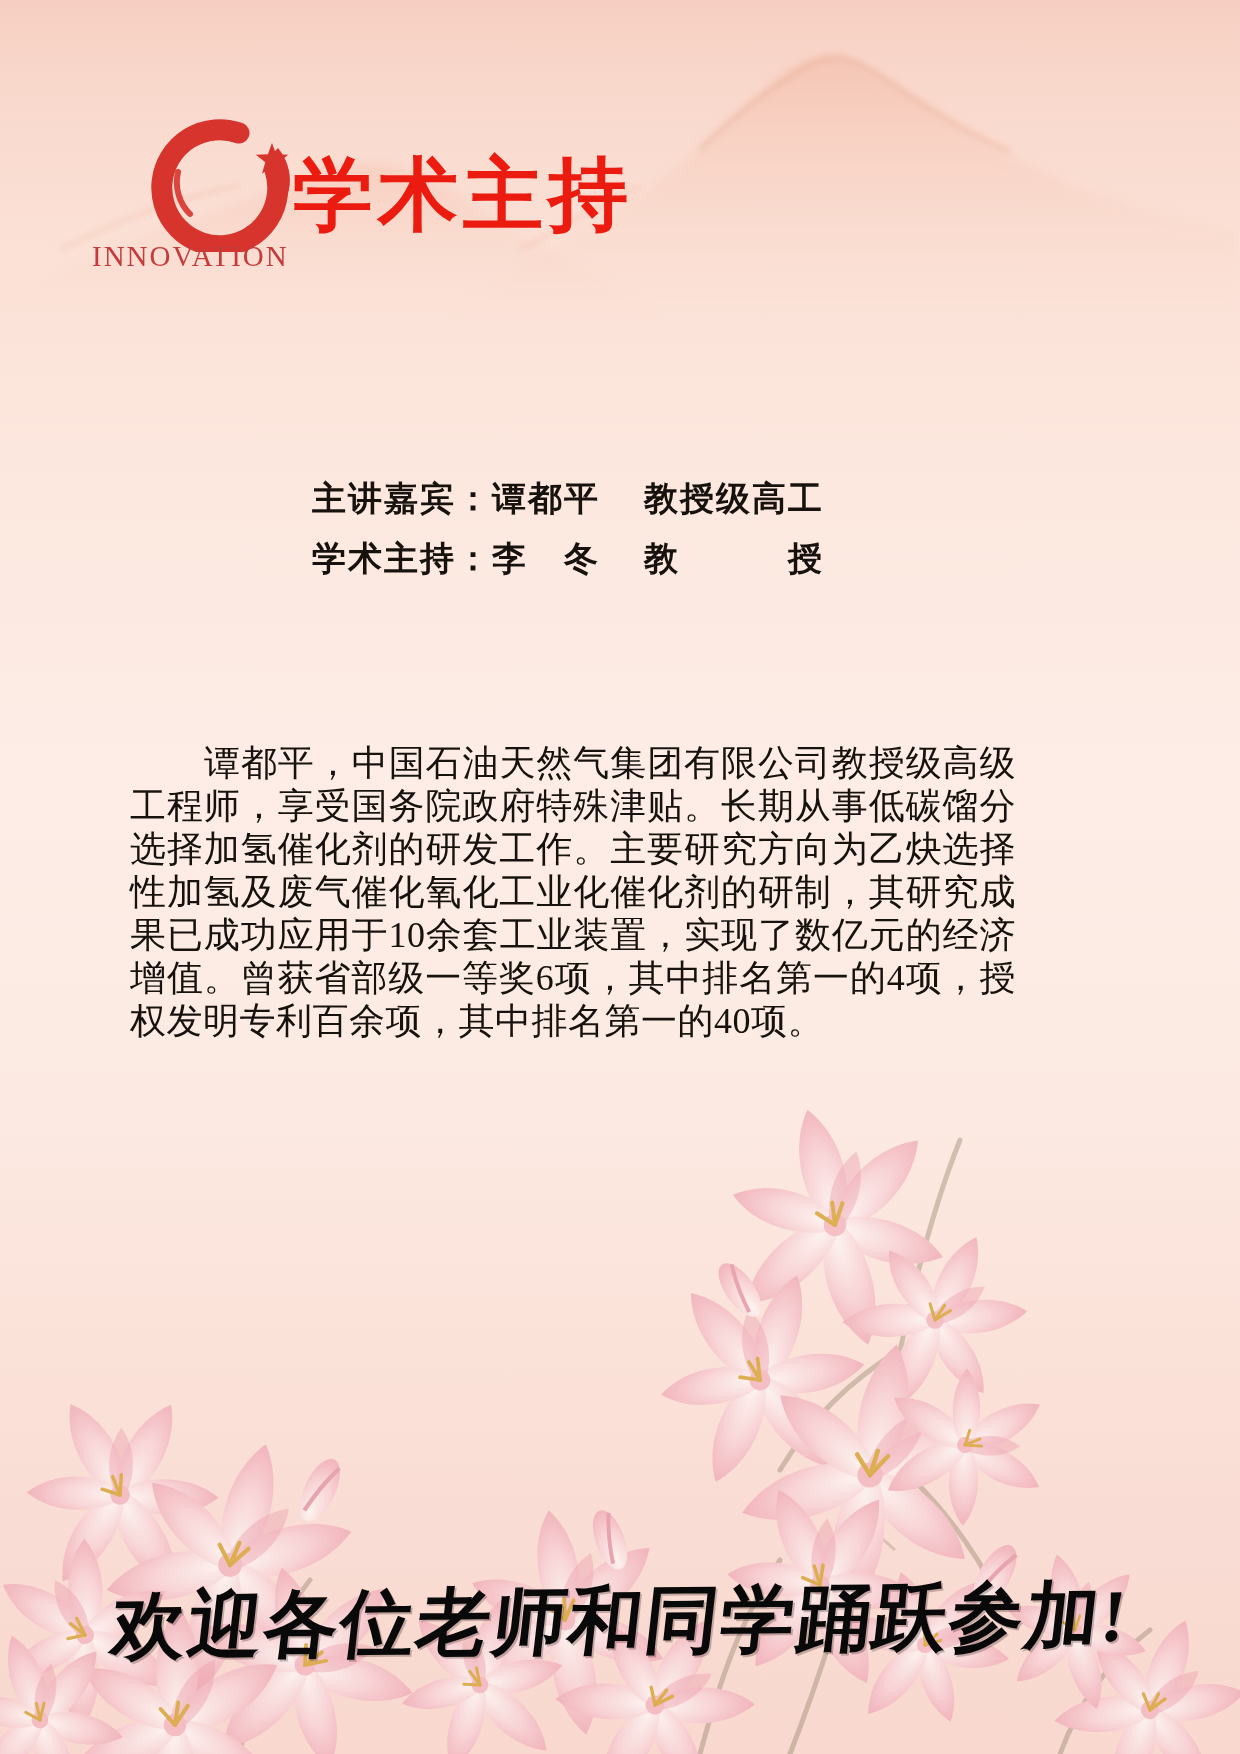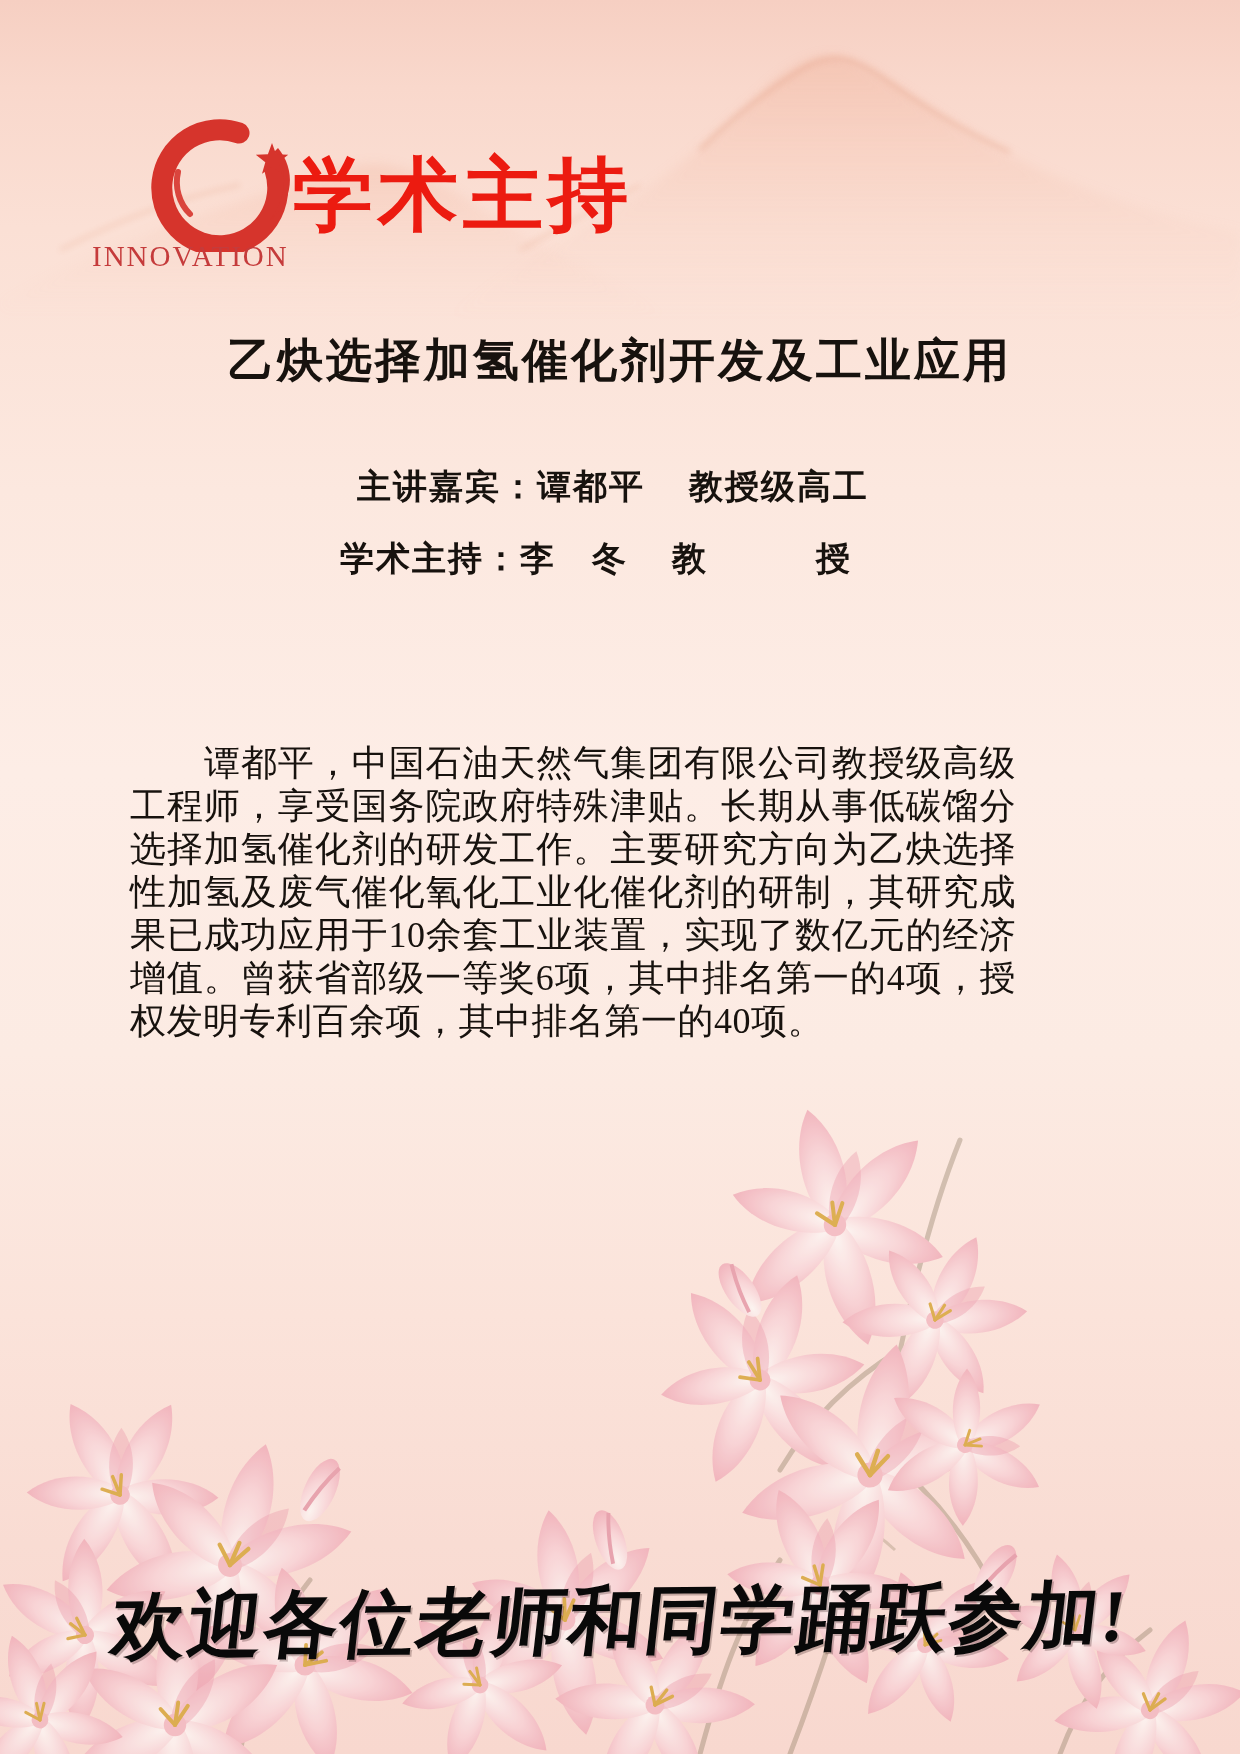--- a/index.html
+++ b/index.html
@@ -24,22 +24,22 @@
   #lecture-no{left:646px;top:166px;color:#ec1b10;
     font-weight:900;font-size:56px;letter-spacing:2px;}
 
   
   #lecture-title{left:0;top:330px;width:1240px;text-align:center;
     color:#17120e;font-weight:900;font-size:46px;letter-spacing:3px;}
 
   
   .speaker-row{left:312px;height:60px;font-size:34px;font-weight:bold;
     color:#17120e;letter-spacing:2px;white-space:nowrap;}
-  #speaker-1{top:464px;margin-left:45px;}
-  #speaker-2{top:536px;margin-left:28px;}
+  #speaker-1{top:476px;}
+  #speaker-2{top:536px;}
   .speaker-title{margin-left:44px;}
 
   
   #bio{left:130px;top:706px;width:886px;color:#17120e;
     font-size:36px;line-height:43px;letter-spacing:0.5px;
     text-align:justify;text-align-last:left;text-indent:74px;}
 
   
   #details{left:258px;top:1266px;font-size:34px;font-weight:bold;
     color:#17120e;letter-spacing:1px;}
@@ -150,21 +150,20 @@
   <svg id="logo-wrap" class="abs txt" width="180" height="150" viewBox="0 0 180 150">
     <path d="M 101,23 A 58,58 0 1 0 137,60" fill="none" stroke="#d6342c" stroke-width="21" stroke-linecap="round" transform="translate(0,8)"></path>
     <path d="M 52,112 A 45,45 0 0 1 40,70" fill="none" stroke="#d6342c" stroke-width="6" stroke-linecap="round" opacity="0.9"></path>
     <path d="M 140,46 C 158,68 156,98 132,118 C 149,96 151,68 136,50 Z" fill="#d6342c"></path>
     <polygon fill="#d6342c" points="117.8,52.7 129.9,52.3 134,41 138.1,52.3 150.2,52.7 140.7,60.2 144,71.8 134,65 124,71.8 127.3,60.2"></polygon>
   </svg>
   <div id="brand-text" class="abs txt">INNOVATION</div>
 
   <div id="forum-name" class="abs txt">学术主持</div>
 
-  <div id="lecture-title" class="abs txt">乙炔选择加氢催化剂开发及工业应用</div>
 
   <div id="speaker-1" class="abs txt speaker-row">
     <span>主讲嘉宾：</span><span>谭都平</span><span class="speaker-title">教授级高工</span>
   </div>
   <div id="speaker-2" class="abs txt speaker-row">
     <span>学术主持：</span><span>李　冬</span><span class="speaker-title">教　　　授</span>
   </div>
 
   <p id="bio" class="abs txt">谭都平，中国石油天然气集团有限公司教授级高级工程师，享受国务院政府特殊津贴。长期从事低碳馏分选择加氢催化剂的研发工作。主要研究方向为乙炔选择性加氢及废气催化氧化工业化催化剂的研制，其研究成果已成功应用于10余套工业装置，实现了数亿元的经济增值。曾获省部级一等奖6项，其中排名第一的4项，授权发明专利百余项，其中排名第一的40项。</p>
 

